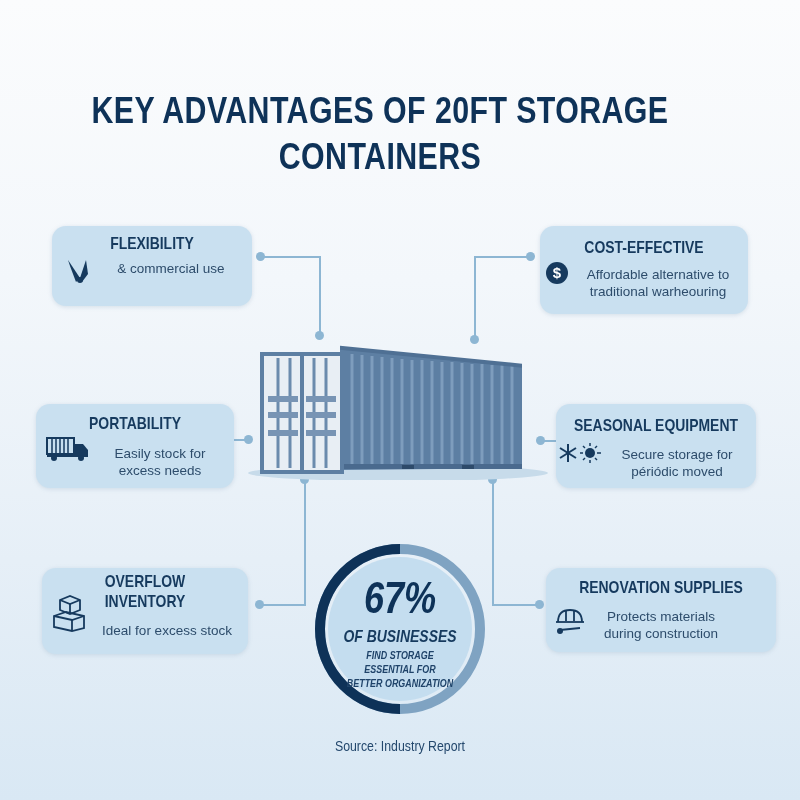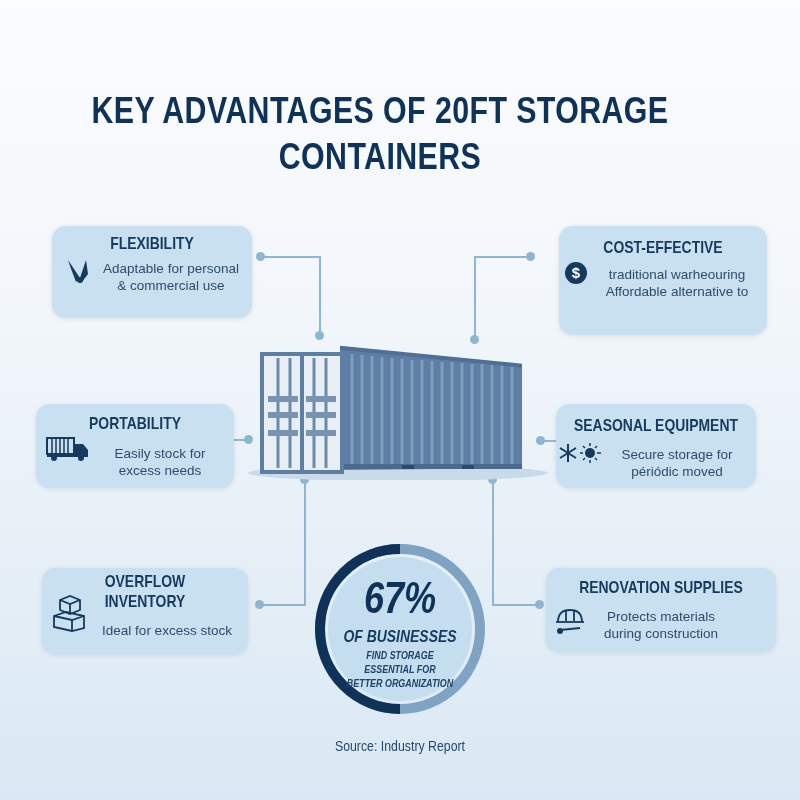--- a/index.html
+++ b/index.html
@@ -135,46 +135,45 @@
       <rect x="28" y="56" width="30" height="6"></rect>
         <rect x="66" y="56" width="30" height="6"></rect>
       <rect x="28" y="72" width="30" height="6"></rect>
         <rect x="66" y="72" width="30" height="6"></rect>
       <rect x="28" y="90" width="30" height="6"></rect>
         <rect x="66" y="90" width="30" height="6"></rect>
     </g>
   </svg>
 </div>
 
-<div class="card" style="left:52px;top:226px;width:200px;height:92px">
+<div class="card" style="left:52px;top:226px;width:200px;height:80px">
   <div class="head" style="top:8px">FLEXIBILITY</div>
   <div class="icon" style="left:14px;top:30px">
     <svg width="24" height="30" viewBox="0 0 24 30">
       <path d="M2 4 L14 22 L10 26 L4 10 Z" fill="#163a5e"></path>
       <path d="M20 4 L22 18 L16 26 L14 22 Z" fill="#163a5e"></path>
       <circle cx="14" cy="24" r="3" fill="#163a5e"></circle>
     </svg>
   </div>
   <div class="desc" style="left:40px;width:158px;top:34px">
-    <div>Adaptable for personal</div>
     <div>&amp; commercial use</div>
   </div>
 </div>
 
-<div class="card" style="left:559px;top:226px;width:208px;height:109px">
+<div class="card" style="left:540px;top:226px;width:208px;height:88px">
   <div class="head" style="top:12px">COST-EFFECTIVE</div>
   <div class="icon" style="left:5px;top:35px">
     <svg width="24" height="24" viewBox="0 0 24 24">
       <circle cx="12" cy="12" r="11" fill="#163a5e"></circle>
       <text x="12" y="17" text-anchor="middle" font-size="15" font-weight="bold" fill="#ffffff" font-family="Liberation Sans, sans-serif">$</text>
     </svg>
   </div>
   <div class="desc" style="left:30px;width:176px;top:40px">
+    <div>Affordable alternative to</div>
     <div>traditional warheouring</div>
-    <div>Affordable alternative to</div>
   </div>
 </div>
 
 <div class="card" style="left:36px;top:404px;width:198px;height:84px">
   <div class="head" style="top:10px">PORTABILITY</div>
   <div class="icon" style="left:10px;top:32px">
     <svg width="44" height="26" viewBox="0 0 44 26">
       <rect x="1" y="2" width="27" height="16" fill="none" stroke="#163a5e" stroke-width="2"></rect>
       <g stroke="#163a5e" stroke-width="1.5">
           <line x1="6" y1="3" x2="6" y2="17"></line>

